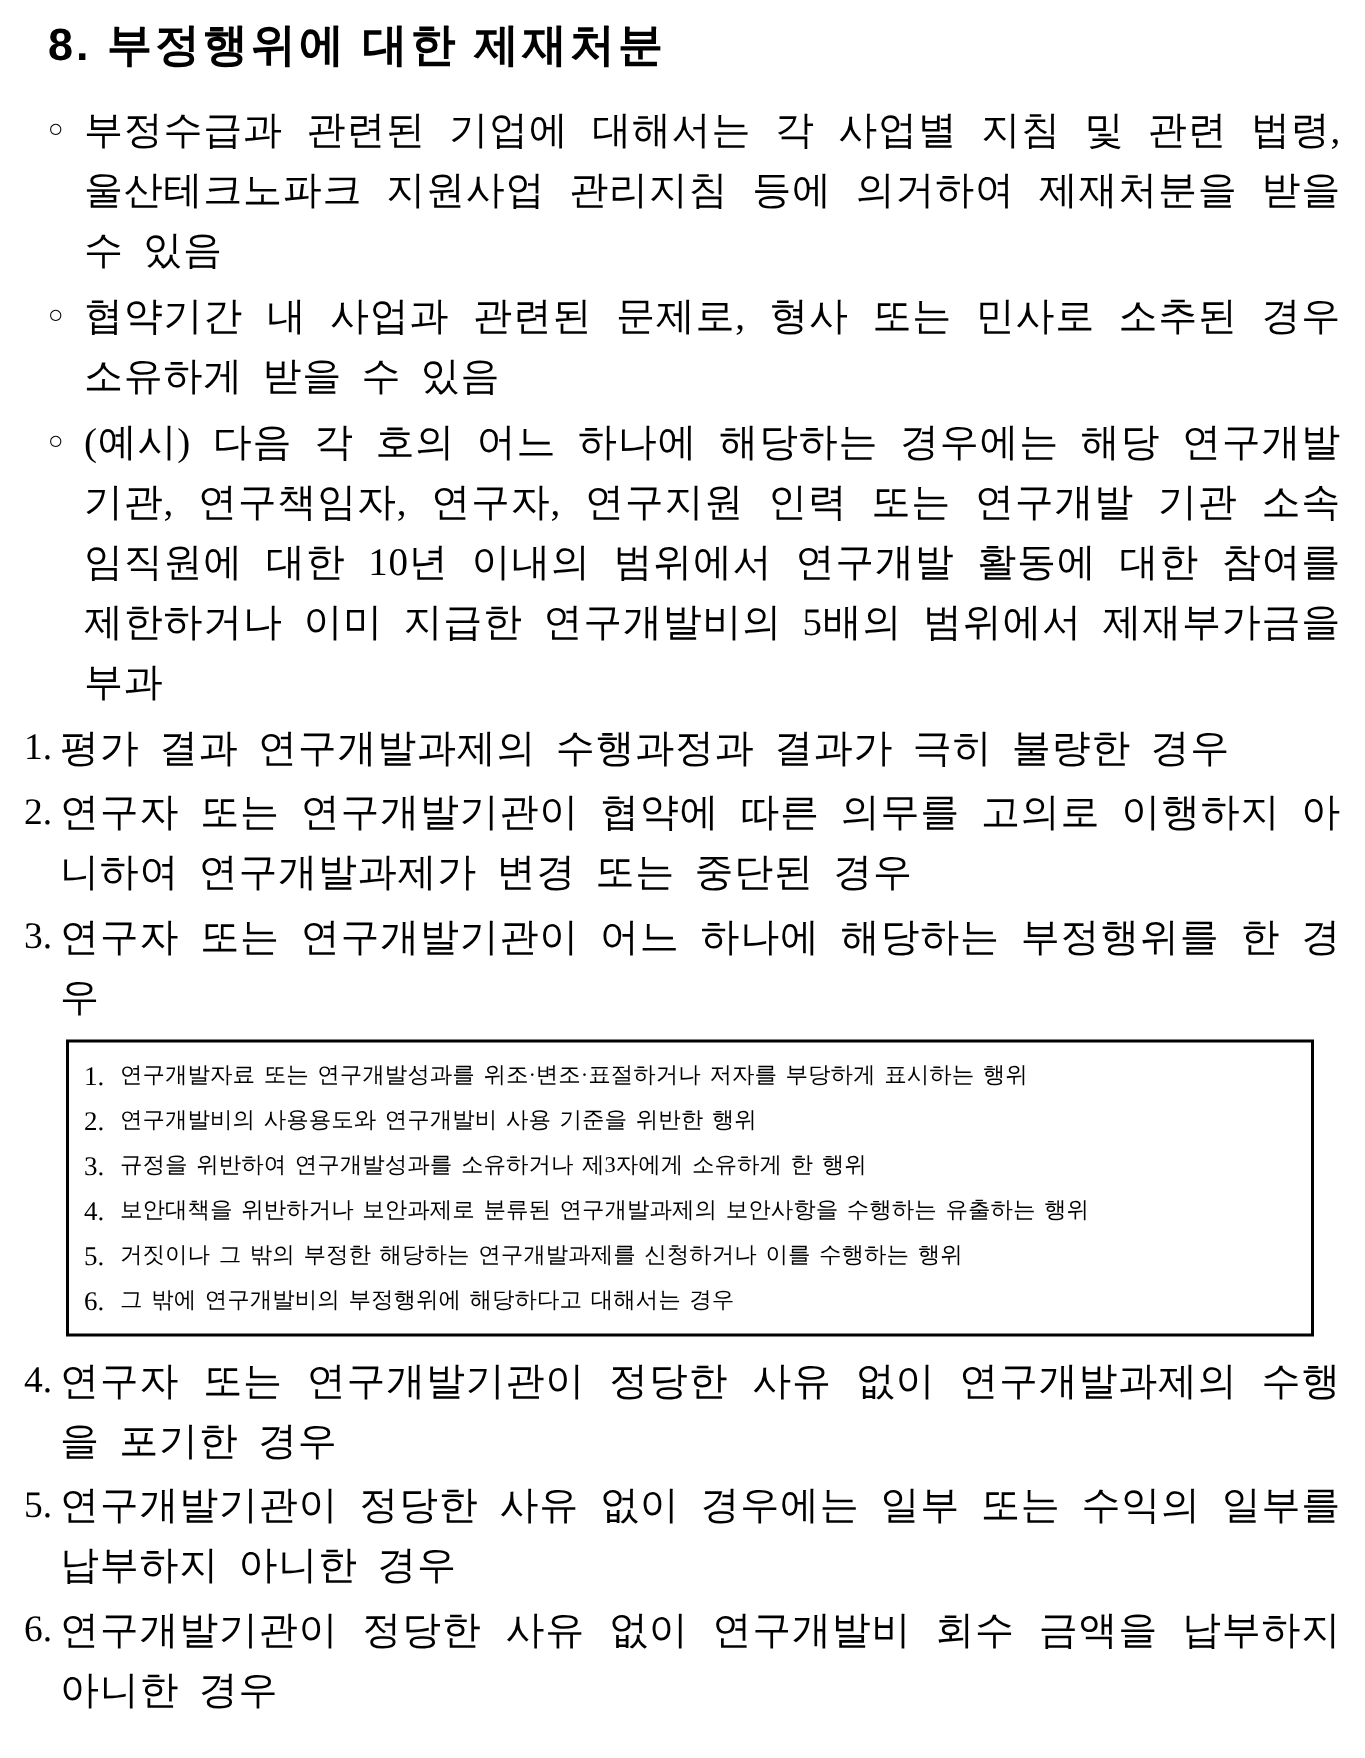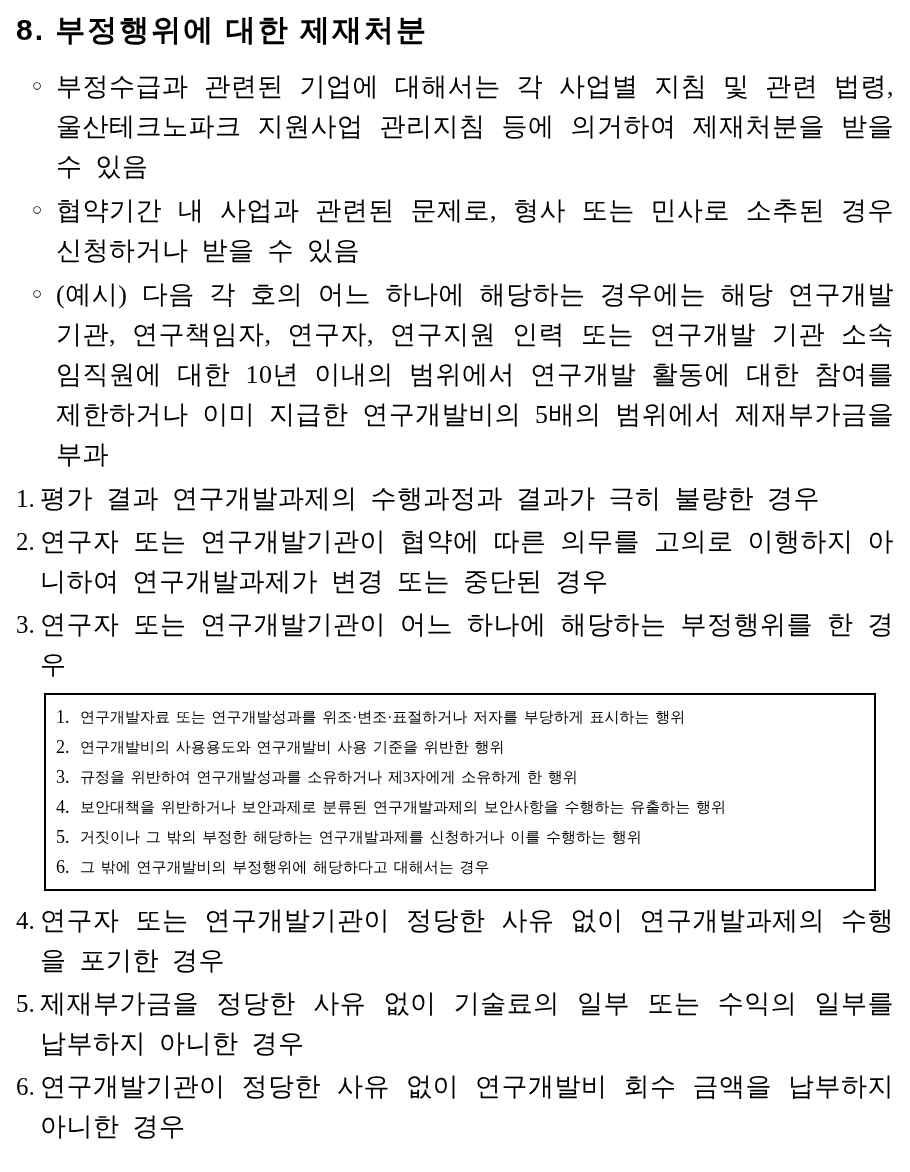--- a/index.html
+++ b/index.html
@@ -17,21 +17,21 @@
   .page {
     box-sizing: border-box;
     width: 910px;
     padding: 6px 16px 0 0;
   }
   .title {
     font-family: "Liberation Sans", "DejaVu Sans", sans-serif;
     font-weight: 800;
     font-size: 30px;
     letter-spacing: 2px;
-    margin: 4px 0 16px 16px;
+    margin: 4px 0 16px 32px;
   }
   .text {
     font-size: 26px;
     line-height: 40px;
     text-align: justify;
     word-spacing: 6px;
     letter-spacing: 0.5px;
     margin: 0;
   }
   
@@ -89,21 +89,21 @@
 
   <h1 class="title">8. 부정행위에 대한 제재처분</h1>
 
   <section>
     <div class="bitem">
       <span class="marker">○</span>
       <p class="text">부정수급과 관련된 기업에 대해서는 각 사업별 지침 및 관련 법령, 울산테크노파크 지원사업 관리지침 등에 의거하여 제재처분을 받을 수 있음</p>
     </div>
     <div class="bitem">
       <span class="marker">○</span>
-      <p class="text">협약기간 내 사업과 관련된 문제로, 형사 또는 민사로 소추된 경우 신청하거나 받을 수 있음</p>
+      <p class="text">협약기간 내 사업과 관련된 문제로, 형사 또는 민사로 소추된 경우 소유하게 받을 수 있음</p>
     </div>
     <div class="bitem">
       <span class="marker">○</span>
       <p class="text">(예시) 다음 각 호의 어느 하나에 해당하는 경우에는 해당 연구개발기관, 연구책임자, 연구자, 연구지원 인력 또는 연구개발 기관 소속 임직원에 대한 10년 이내의 범위에서 연구개발 활동에 대한 참여를 제한하거나 이미 지급한 연구개발비의 5배의 범위에서 제재부가금을 부과</p>
     </div>
   </section>
 
   <section>
     <div class="nitem">
       <span class="num">1.</span>
@@ -146,21 +146,21 @@
     </div>
   </div>
 
   <section>
     <div class="nitem">
       <span class="num">4.</span>
       <p class="text">연구자 또는 연구개발기관이 정당한 사유 없이 연구개발과제의 수행을 포기한 경우</p>
     </div>
     <div class="nitem">
       <span class="num">5.</span>
-      <p class="text">제재부가금을 정당한 사유 없이 기술료의 일부 또는 수익의 일부를 납부하지 아니한 경우</p>
+      <p class="text">연구개발기관이 정당한 사유 없이 경우에는 일부 또는 수익의 일부를 납부하지 아니한 경우</p>
     </div>
     <div class="nitem">
       <span class="num">6.</span>
       <p class="text">연구개발기관이 정당한 사유 없이 연구개발비 회수 금액을 납부하지 아니한 경우</p>
     </div>
   </section>
 
 </div>
 
 </body></html>

